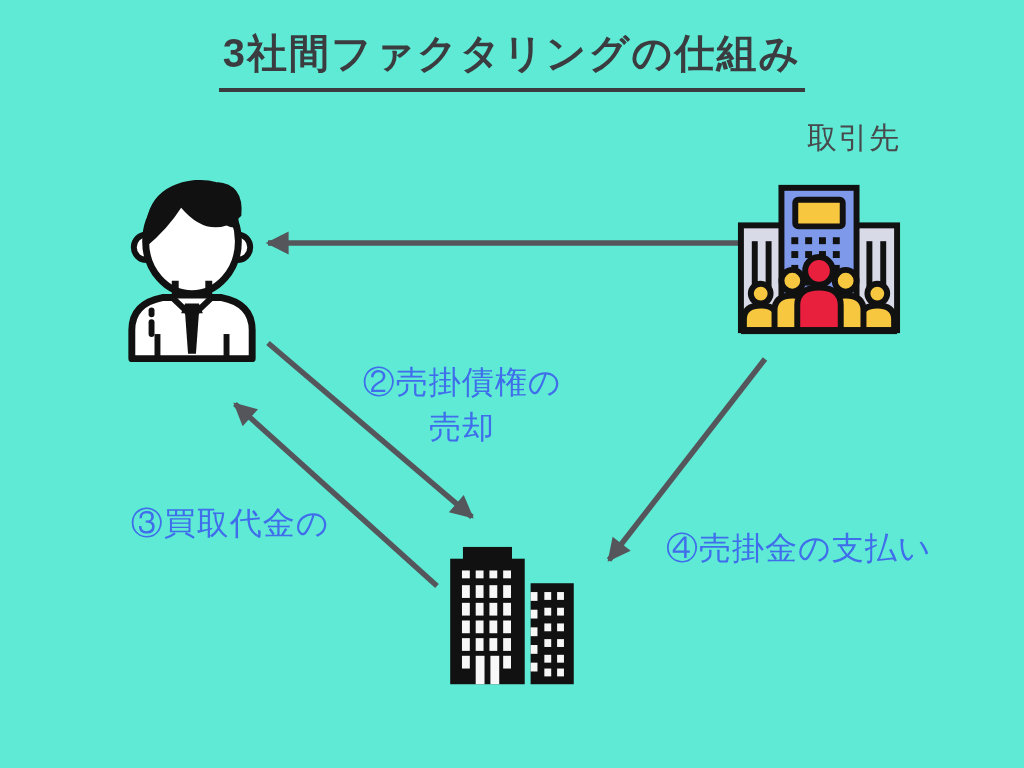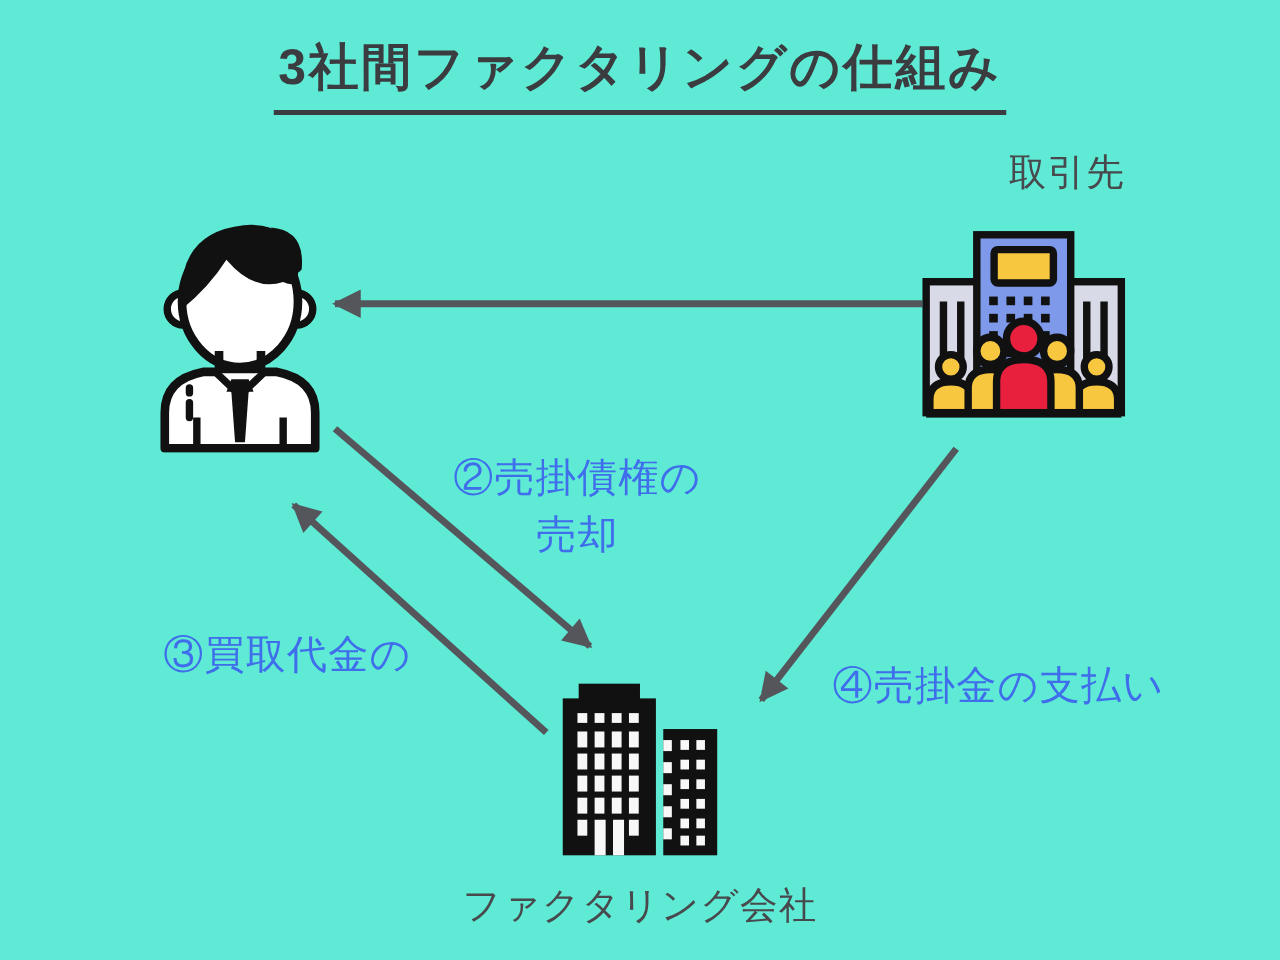--- a/index.html
+++ b/index.html
@@ -48,21 +48,20 @@
 </head>
 <body>
 
 <div class="canvas">
 
   <div class="title-wrap">
     <span class="title">3社間ファクタリングの仕組み</span>
   </div>
 
   <div class="node-label" id="label-client">取引先</div>
-  <div class="node-label" id="label-factoring">ファクタリング会社</div>
 
   <svg id="arrows" viewBox="0 0 1024 768" xmlns="http://www.w3.org/2000/svg">
     <defs>
       <marker id="ah" viewBox="0 0 12 12" refX="10" refY="6" markerWidth="5" markerHeight="5" orient="auto-start-reverse" markerUnits="strokeWidth">
         <path d="M1,1 L11,6 L1,11 Z" fill="#55565B"></path>
       </marker>
     </defs>
     <g>
       <line x1="738" y1="243" x2="268" y2="243" marker-end="url(#ah)"></line>
     </g>

